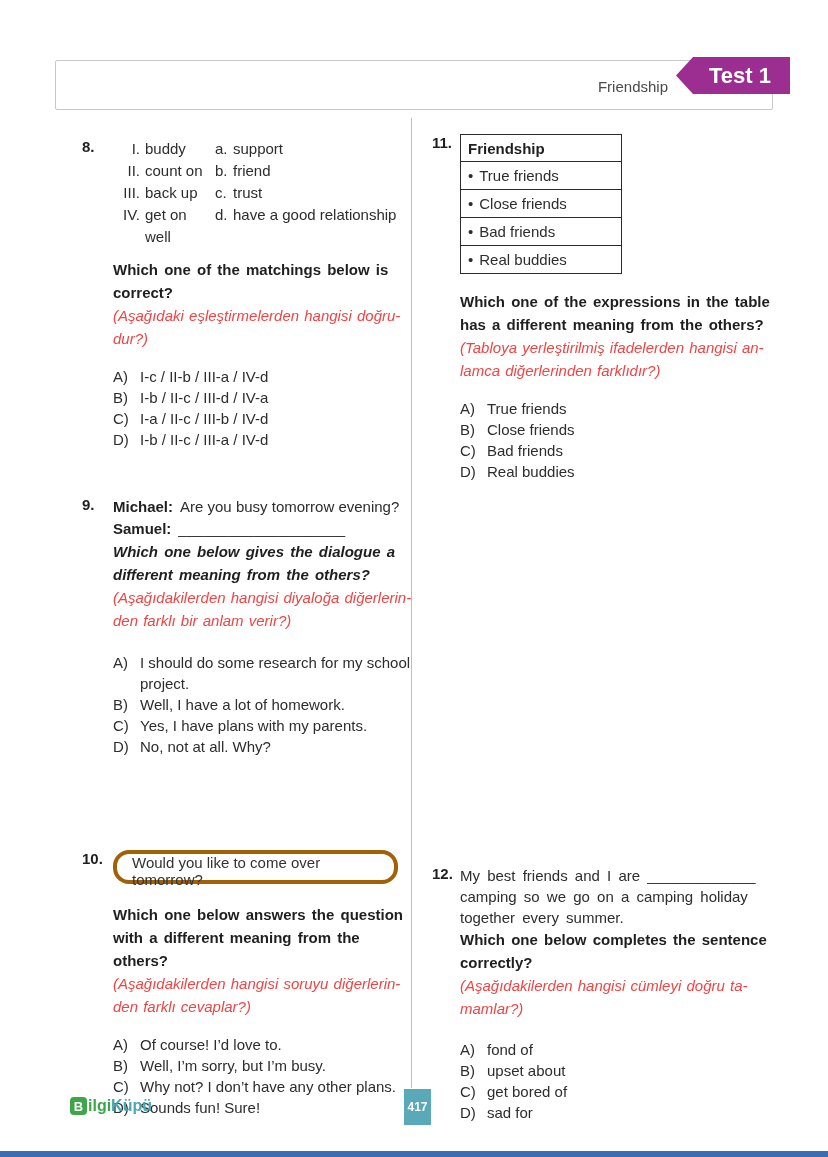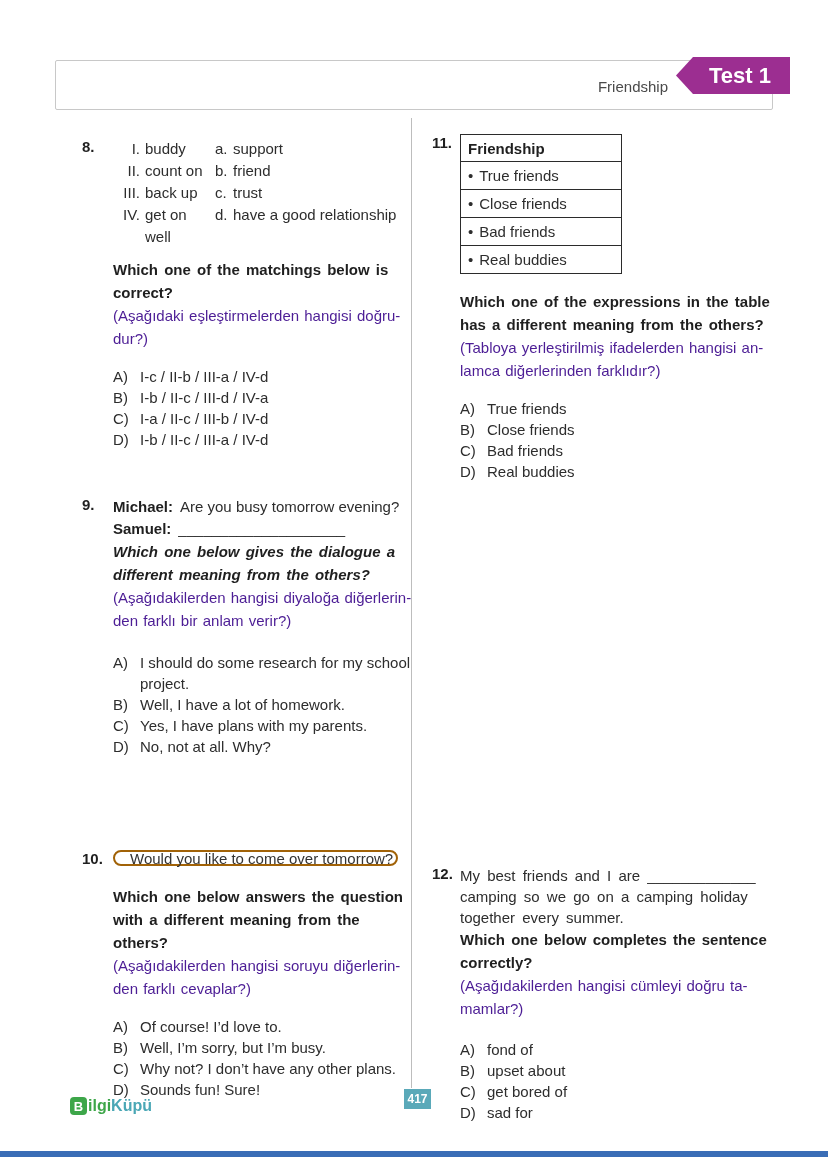--- a/index.html
+++ b/index.html
@@ -26,57 +26,57 @@
   
   .column-divider {
     position:absolute; left:411px; top:118px; width:1px; height:970px; background:#bdbdbd;
   }
   .q { position:absolute; display:flex; }
   .qnum { font-weight:bold; color:#1f1f1f; flex:0 0 31px; }
   .qnum-r { flex:0 0 28px; }
   .qbody { flex:1; }
   .pre { white-space:pre-wrap; }
   .q-en { font-weight:bold; color:#1f1f1f; line-height:23px; word-spacing:2px; margin-top:10px; }
-  .q-tr { color:#4c1d95; line-height:23px; word-spacing:1px; margin-bottom:5px; }
+  .q-tr { font-style:italic; color:#ef4444; line-height:23px; word-spacing:1px; margin-bottom:5px; }
   .opts { margin-top:16px; }
   .opt { display:flex; line-height:21px; }
   .opt-label { flex:0 0 27px; }
   .opt-text { flex:1; }
   
   .m-row { display:flex; line-height:22px; }
   .m-num { flex:0 0 32px; text-align:right; padding-right:5px; }
   .m-term { flex:0 0 70px; }
   .m-letter { flex:0 0 18px; }
   
   .dlg { line-height:22px; }
   .dlg .spk { font-weight:bold; color:#1f1f1f; margin-right:7px; }
   
   .speech-box {
-    width:285px; height:16px; border:2px solid #a16207; border-radius:16px;
-    display:flex; align-items:center; padding-left:15px; color:#333333;
+    width:285px; height:34px; border:4px solid #a16207; border-radius:16px;
+    display:flex; align-items:flex-start; padding-left:15px; color:#333333;
   }
   
   .mini-table { border-collapse:separate; border-spacing:0; width:162px; }
   .mini-table td {
     border:1.5px solid #2b2b2b; padding:3px 7px; height:28px; vertical-align:middle;
   }
   .mini-table tr + tr td { border-top:none; }
   .mini-table .th { font-weight:bold; color:#1f1f1f; }
   .bullet { margin-right:6px; }
   
   .brand { position:absolute; left:70px; top:1097px; font-size:16px; font-weight:bold; display:flex; align-items:center; }
   .brand-icon {
     display:inline-flex; align-items:center; justify-content:center;
     width:17px; height:18px; background:#3da649; color:#ffffff; border-radius:4px;
     font-size:13px; margin-right:1px;
   }
   .brand-ilgi { color:#3da649; }
   .brand-kupu { color:#4aa7b5; font-weight:600; }
   .page-badge {
-    position:absolute; left:404px; top:1089px; width:27px; height:20px;
+    position:absolute; left:404px; top:1089px; width:27px; height:36px;
     background:#5aa9b9; color:#ffffff; font-size:12px; font-weight:bold;
     display:flex; align-items:center; justify-content:center;
   }
   .edition { position:absolute; right:47px; top:1163px; font-size:12.5px; color:#41809a; }
   .bottom-bar { position:absolute; left:0; bottom:0; width:828px; height:6px; background:#3a6db6; }
 </style>
 </head>
 <body>
 
 <div class="page">

